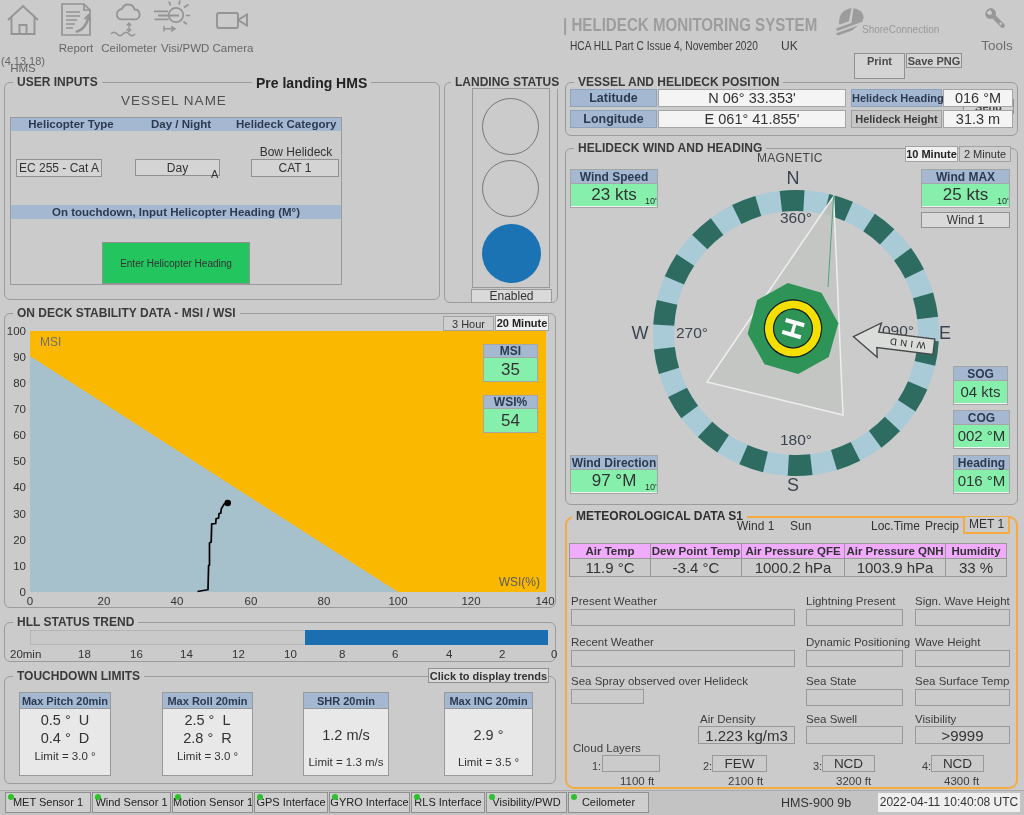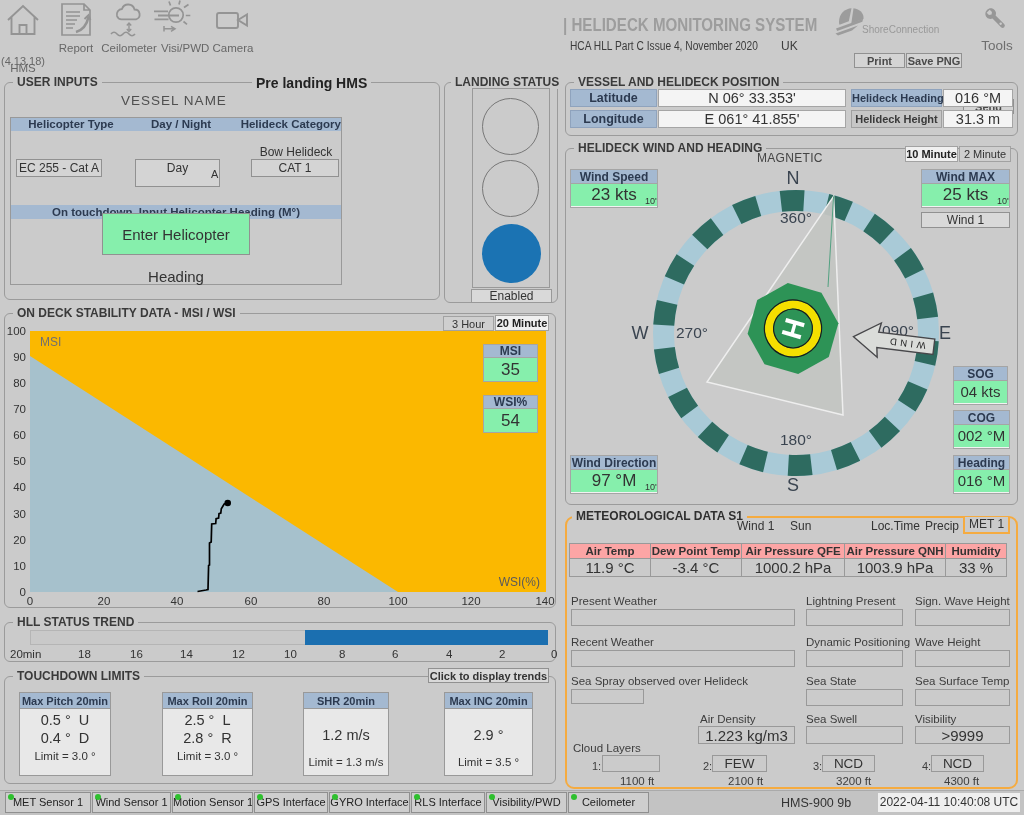--- a/index.html
+++ b/index.html
@@ -15,21 +15,21 @@
   .vb .h { background:#a4b9d1; color:#2c3a50; font-weight:bold; text-align:center; font-size:12px; border-bottom:1px solid #a5a5a5; }
   .vb .v { text-align:center; color:#333; background:#86efac; }
   .statbox { position:absolute; background:#e8e8e8; border:1px solid #999; }
   .statbox .h { background:#a4b9d1; color:#2c3a50; font-weight:bold; font-size:11px; white-space:nowrap; overflow:hidden; text-align:center; height:16px; line-height:16px; border-bottom:1px solid #999; }
   .tab { position:absolute; font-size:11px; white-space:nowrap; overflow:hidden; color:#333; text-align:center; background:#cfcfcf; border:1px solid #a2a2a2; }
   .tabsel { background:#f0f0f0; font-weight:bold; color:#222; }
   .btab { position:absolute; height:21px; background:#cecece; border:1px solid #8f8f8f; font-size:11px; color:#222; text-align:center; line-height:19px; white-space:nowrap; overflow:hidden; }
   .btab .dot { position:absolute; left:2px; top:1px; width:6px; height:6px; border-radius:50%; background:#2ec02e; }
   .flbl { position:absolute; font-size:11.5px; color:#3d3d3d; white-space:nowrap; }
   .fin { position:absolute; background:#cbcbcb; border:1px solid #999; }
-  .mth { height:15px; font-size:11.5px; font-weight:bold; color:#333; text-align:center; line-height:15px; background:#fca5a5; border-bottom:1px solid #999; white-space:nowrap; overflow:hidden; }
+  .mth { height:15px; font-size:11.5px; font-weight:bold; color:#333; text-align:center; line-height:15px; background:#f0abfc; border-bottom:1px solid #999; white-space:nowrap; overflow:hidden; }
   .mtv { height:17px; font-size:15px; color:#333; text-align:center; line-height:17px; white-space:nowrap; }
 </style>
 </head>
 <body>
 
 <div class="abs" id="toolbar" style="left:0;top:0;width:1024px;height:70px;">
   <svg class="abs" style="left:0px;top:0px;" width="260" height="40" viewBox="0 0 260 40" fill="none" stroke="#949494" stroke-width="1.9">
 
     <path d="M8 20 L23 6 L38 20 M11.5 17 V34 H34.5 V17 M19.5 34 V25 H26.5 V34"></path>
 
@@ -69,42 +69,42 @@
       <path d="M5.5 29.5 L28 21.4 L22 26.6 L8 31.4 z"></path>
     </g>
     <text x="32" y="29" font-size="10" fill="#999" font-family="Liberation Sans">ShoreConnection</text>
   </svg>
   <svg class="abs" style="left:980px;top:7px;" width="32" height="32" viewBox="0 0 32 32">
     <g transform="rotate(-45 13 9)">
       <path d="M13 0.5 C9.8 0.5 7.6 3 7.6 5.8 C7.6 7.9 8.8 9.6 10.8 10.5 L10.8 22.6 A2.2 2.2 0 0 0 15.2 22.6 L15.2 10.5 C17.2 9.6 18.4 7.9 18.4 5.8 C18.4 3 16.2 0.5 13 0.5 Z M10.9 2.2 L15.1 2.2 L15.1 5.4 L13 7 L10.9 5.4 Z M13 18.6 A1.25 1.25 0 1 1 12.99 18.6 Z" fill="#979797" fill-rule="evenodd"></path>
     </g>
   </svg>
   <div class="abs" style="left:968px;top:38px;width:58px;text-align:center;font-size:13.5px;color:#6e6e6e;">Tools</div>
-  <div class="btn abs" style="left:854px;top:53px;width:51px;height:15px;font-size:11px;font-weight:bold;line-height:14px;color:#4a4a4a;">Print</div>
+  <div class="btn abs" style="left:854px;top:53px;width:51px;height:26px;font-size:11px;font-weight:bold;line-height:14px;color:#4a4a4a;">Print</div>
   <div class="btn abs" style="left:906px;top:53px;width:56px;height:15px;font-size:11px;font-weight:bold;line-height:14px;color:#4a4a4a;">Save PNG</div>
   <div class="btn abs" style="left:963px;top:53px;width:51px;height:15px;font-size:11px;font-weight:bold;line-height:14px;color:#4a4a4a;margin-top:46px;">Send</div>
 </div>
 
 <div class="gb" style="left:4px;top:82px;width:436px;height:218px;">
   <span class="gbt">USER INPUTS</span>
   <span class="gbt" style="left:210px;font-size:14px;color:#222;margin-left:37px;">Pre landing HMS</span>
 </div>
 <div class="abs" style="left:4px;top:93px;width:340px;text-align:center;font-size:13.5px;color:#4f4f4f;letter-spacing:1px;">VESSEL NAME</div>
 <div class="abs" style="left:10px;top:117px;width:332px;height:168px;border:1px solid #999;"></div>
 <div class="abs bluehdr" style="left:11px;top:118px;width:330px;height:13px;"></div>
 <div class="abs" style="left:11px;top:118px;width:120px;font-size:11.5px;font-weight:bold;color:#2c3a50;text-align:center;">Helicopter Type</div>
 <div class="abs" style="left:131px;top:118px;width:100px;font-size:11.5px;font-weight:bold;color:#2c3a50;text-align:center;">Day / Night</div>
-<div class="abs" style="left:236px;top:118px;width:105px;font-size:11.5px;font-weight:bold;color:#2c3a50;text-align:right;">Helideck Category</div>
+<div class="abs" style="left:236px;top:118px;width:105px;font-size:11.5px;font-weight:bold;color:#2c3a50;text-align:left;">Helideck Category</div>
 <div class="abs" style="left:250px;top:145px;width:92px;font-size:12px;color:#333;text-align:center;">Bow Helideck</div>
 <div class="btn abs" style="left:16px;top:159px;width:86px;height:18px;font-size:12px;line-height:17px;">EC 255 - Cat A</div>
-<div class="btn abs" style="left:135px;top:159px;width:85px;height:28px;font-size:12px;line-height:17px;">Day</div>
+<div class="btn abs" style="left:135px;top:159px;width:85px;height:17px;font-size:12px;line-height:17px;">Day</div>
 <div class="abs" style="left:211px;top:168px;font-size:11px;color:#333;">A</div>
 <div class="btn abs" style="left:251px;top:159px;width:88px;height:18px;font-size:12px;line-height:17px;">CAT 1</div>
 <div class="abs bluehdr" style="left:11px;top:205px;width:330px;height:14px;font-size:11.5px;line-height:14px;">On touchdown, Input Helicopter Heading (M°)</div>
-<div class="btn abs" style="left:102px;top:213px;width:148px;height:42px;font-size:15px;line-height:42px;background:#86efac;">Enter Helicopter Heading</div>
+<div class="btn abs" style="left:102px;top:242px;width:148px;height:42px;font-size:10px;line-height:42px;background:#22c55e;">Enter Helicopter Heading</div>
 
 <div class="gb" style="left:444px;top:82px;width:114px;height:221px;">
   <span class="gbt" style="left:6px;">LANDING STATUS</span>
 </div>
 <div class="abs" style="left:472px;top:88px;width:78px;height:200px;border:1px solid #999;"></div>
 <div class="abs" style="left:482px;top:98px;width:57px;height:57px;border:1px solid #777;border-radius:50%;"></div>
 <div class="abs" style="left:482px;top:160px;width:57px;height:57px;border:1px solid #777;border-radius:50%;"></div>
 <div class="abs" style="left:482px;top:224px;width:59px;height:59px;border-radius:50%;background:#1b73b3;"></div>
 <div class="abs" style="left:471px;top:289px;width:81px;height:14px;background:#d9d9d9;border:1px solid #999;font-size:12px;color:#333;text-align:center;line-height:13px;">Enabled</div>
 

